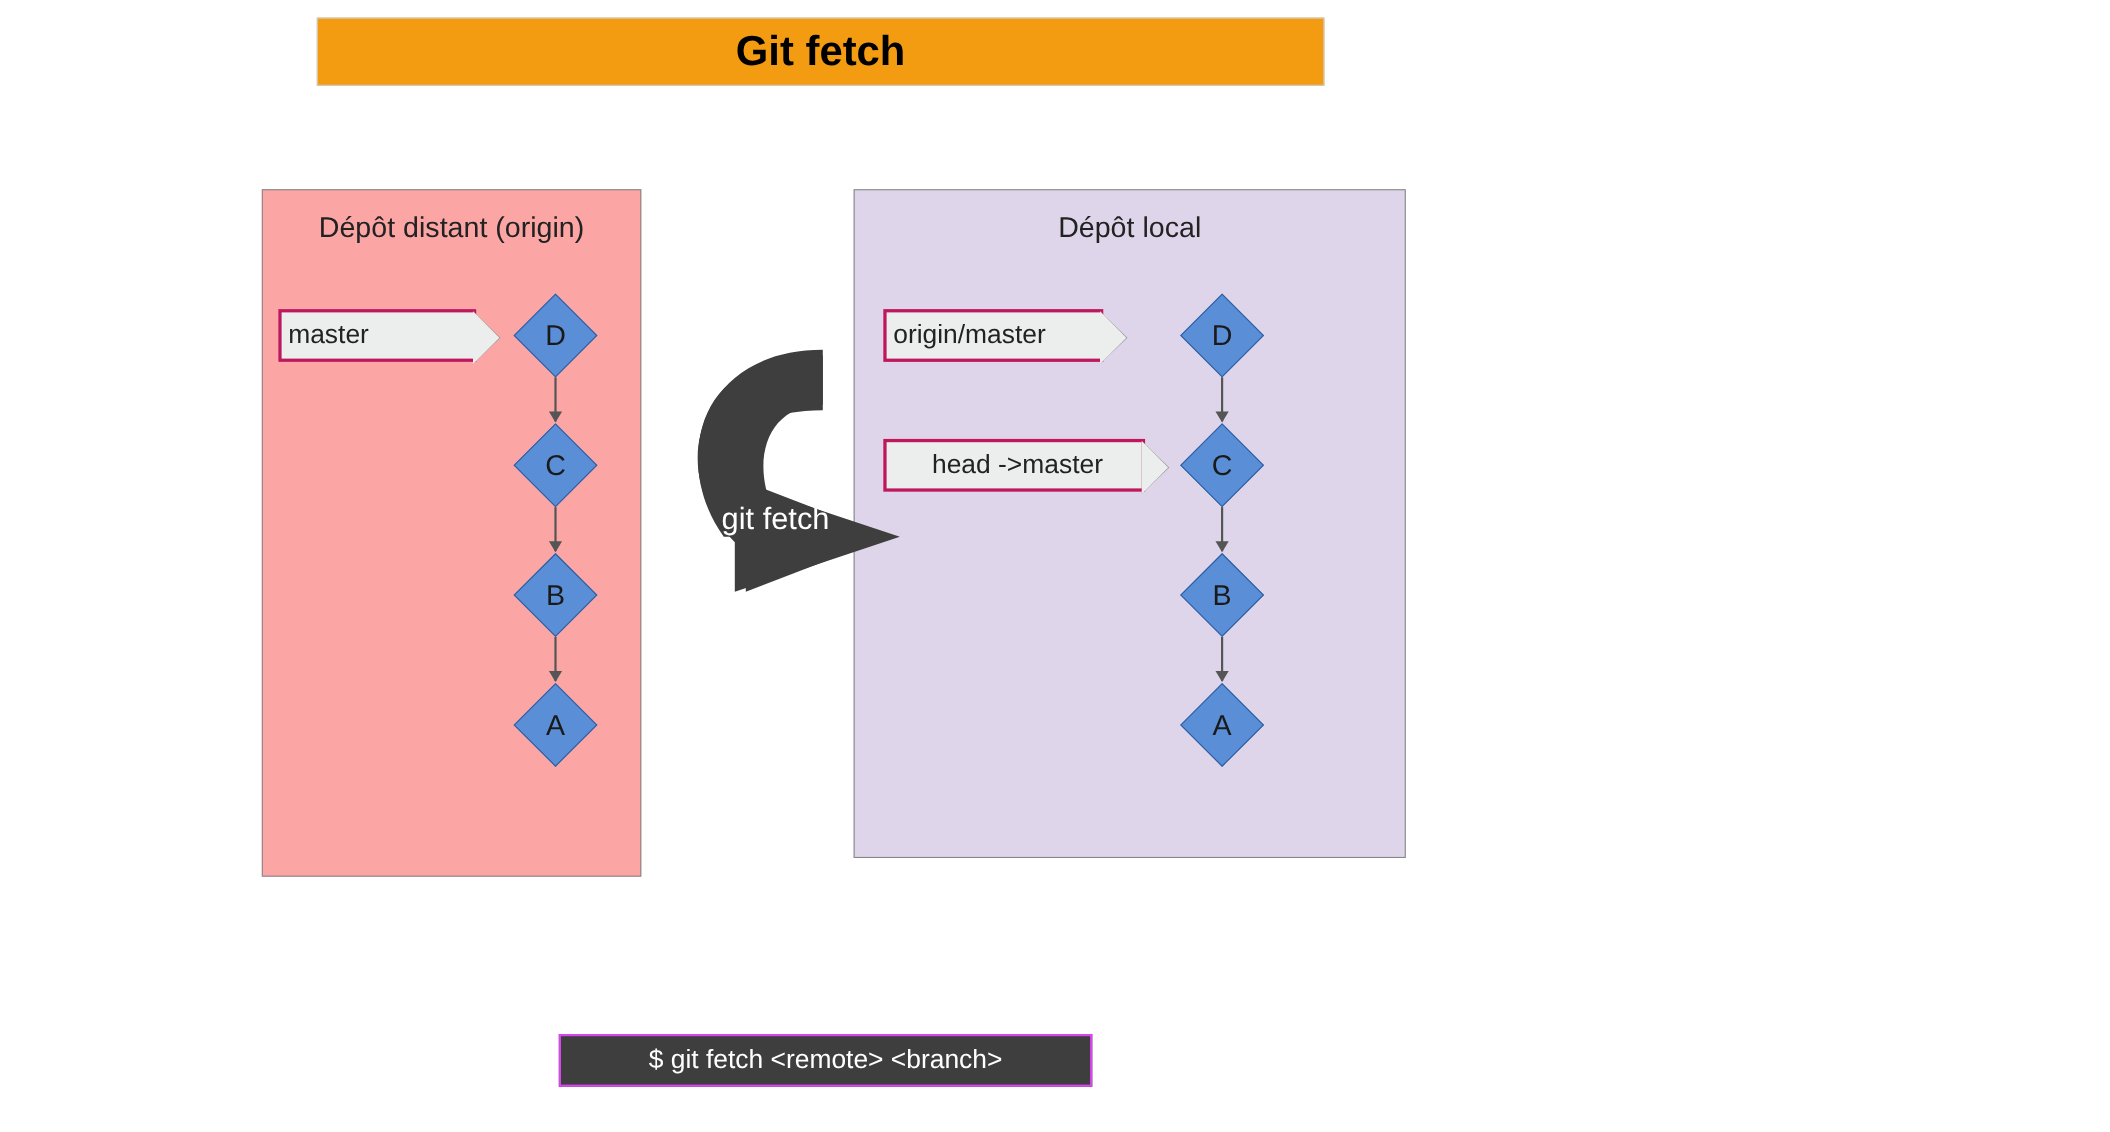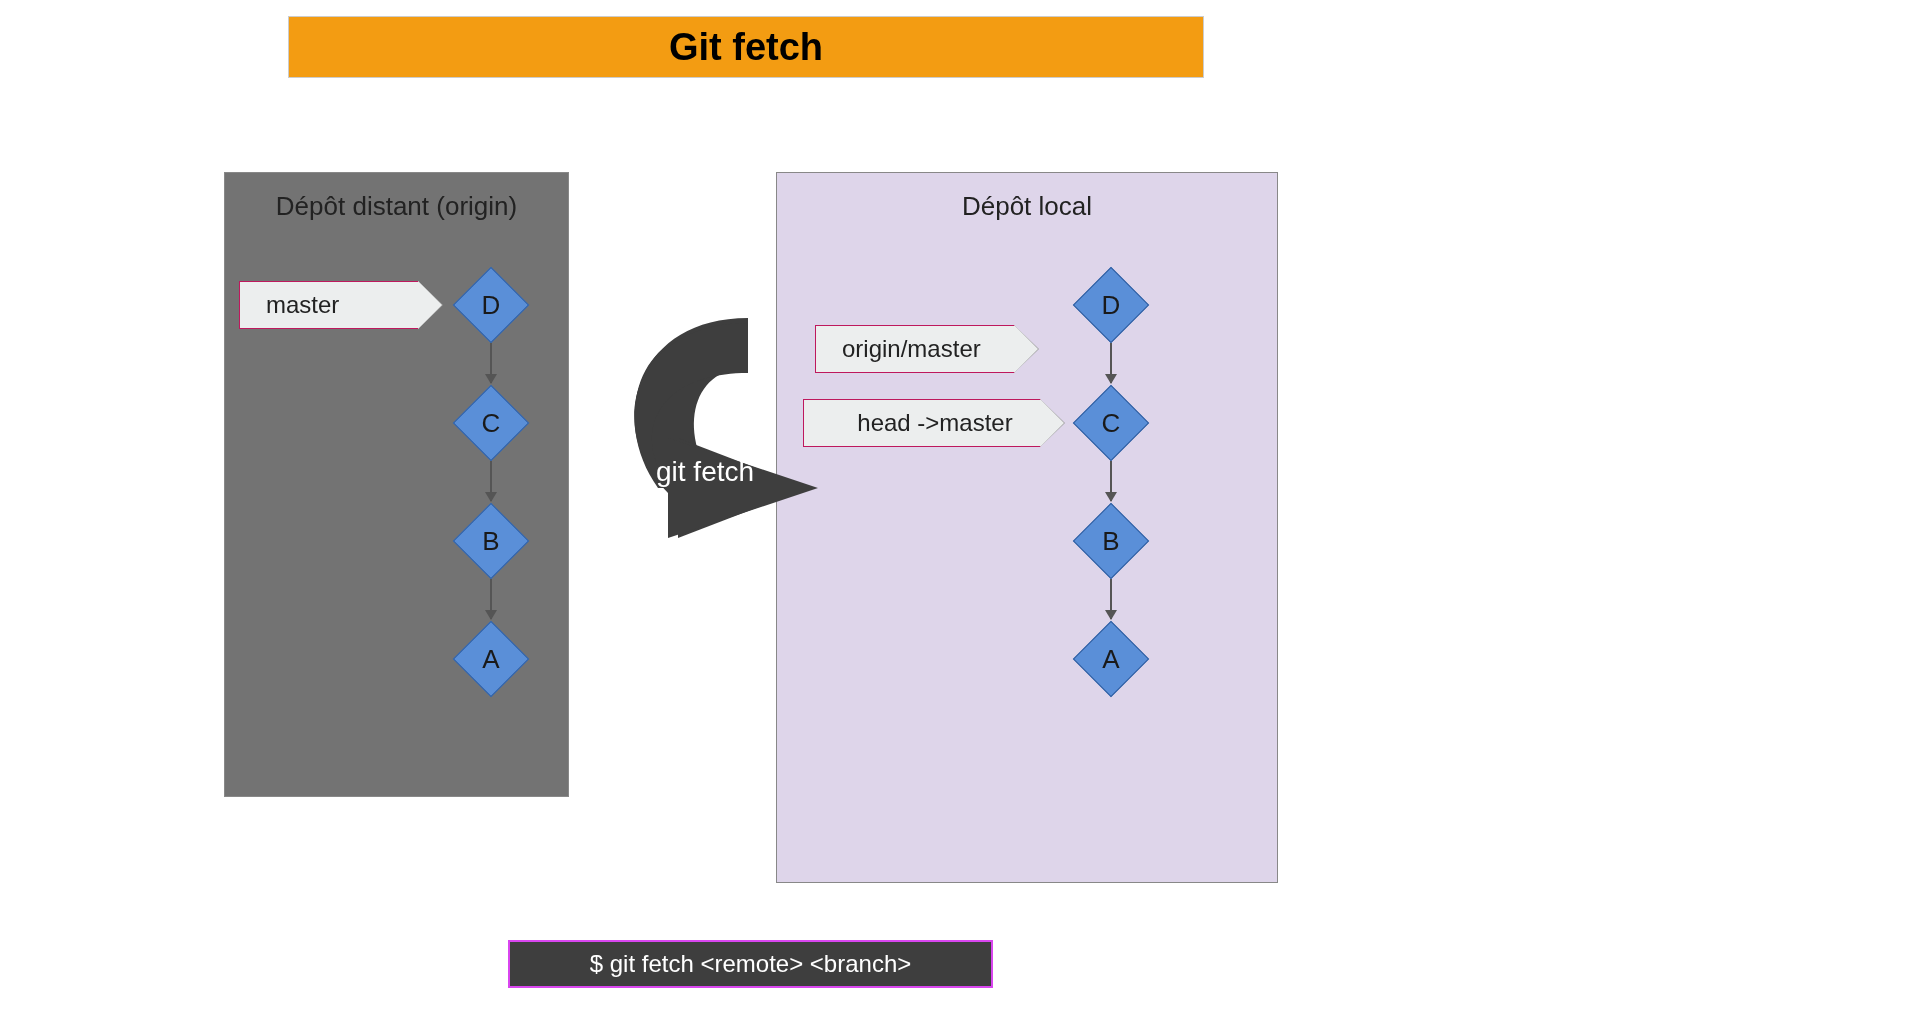--- a/index.html
+++ b/index.html
@@ -23,31 +23,31 @@
     justify-content: center;
     font-size: 38px;
     font-weight: bold;
     color: #000;
   }
   .panel {
     position: absolute;
     border: 1px solid #888;
   }
   .panel-remote {
-    left: 224px;
+    left: 238px;
     top: 172px;
     width: 345px;
     height: 625px;
-    background: #737373;
+    background: #fca5a5;
   }
   .panel-local {
     left: 776px;
     top: 172px;
     width: 502px;
-    height: 711px;
+    height: 608px;
     background: #ded5ea;
   }
   .panel-title {
     font-size: 26px;
     color: #222;
     text-align: center;
     padding-top: 18px;
   }
   .commit-diamond {
     width: 76px;
@@ -80,24 +80,24 @@
     bottom: -1px;
     left: -5px;
     border-left: 6px solid transparent;
     border-right: 6px solid transparent;
     border-top: 10px solid #555;
   }
   .branch-tag {
     position: absolute;
     height: 48px;
     background: #eceeee;
-    border: 1px solid #be185d;
-    display: flex;
-    align-items: center;
-    padding-left: 26px;
+    border: 3px solid #be185d;
+    display: flex;
+    align-items: center;
+    padding-left: 6px;
     font-size: 24px;
     color: #222;
   }
   .branch-tag .point {
     position: absolute;
     right: -24px;
     top: -1px;
     width: 0;
     height: 0;
     border-top: 24px solid transparent;
@@ -177,21 +177,21 @@
 
   <div class="commit-diamond" style="left:228px; top:448px;">
     <div class="inner"></div>
     <div class="label">A</div>
   </div>
 </div>
 
 <div class="panel panel-local">
   <div class="panel-title">Dépôt local</div>
 
-  <div class="branch-tag" style="left:38px; top:108px; width:200px;margin-top:44px;">
+  <div class="branch-tag" style="left:26px; top:108px; width:200px;">
     <span>origin/master</span>
     <div class="point-border"></div>
     <div class="point"></div>
   </div>
 
   <div class="branch-tag" style="left:26px; top:226px; width:238px;justify-content:center;">
     <span>head -&gt;master</span>
     <div class="point-border"></div>
     <div class="point"></div>
   </div>

